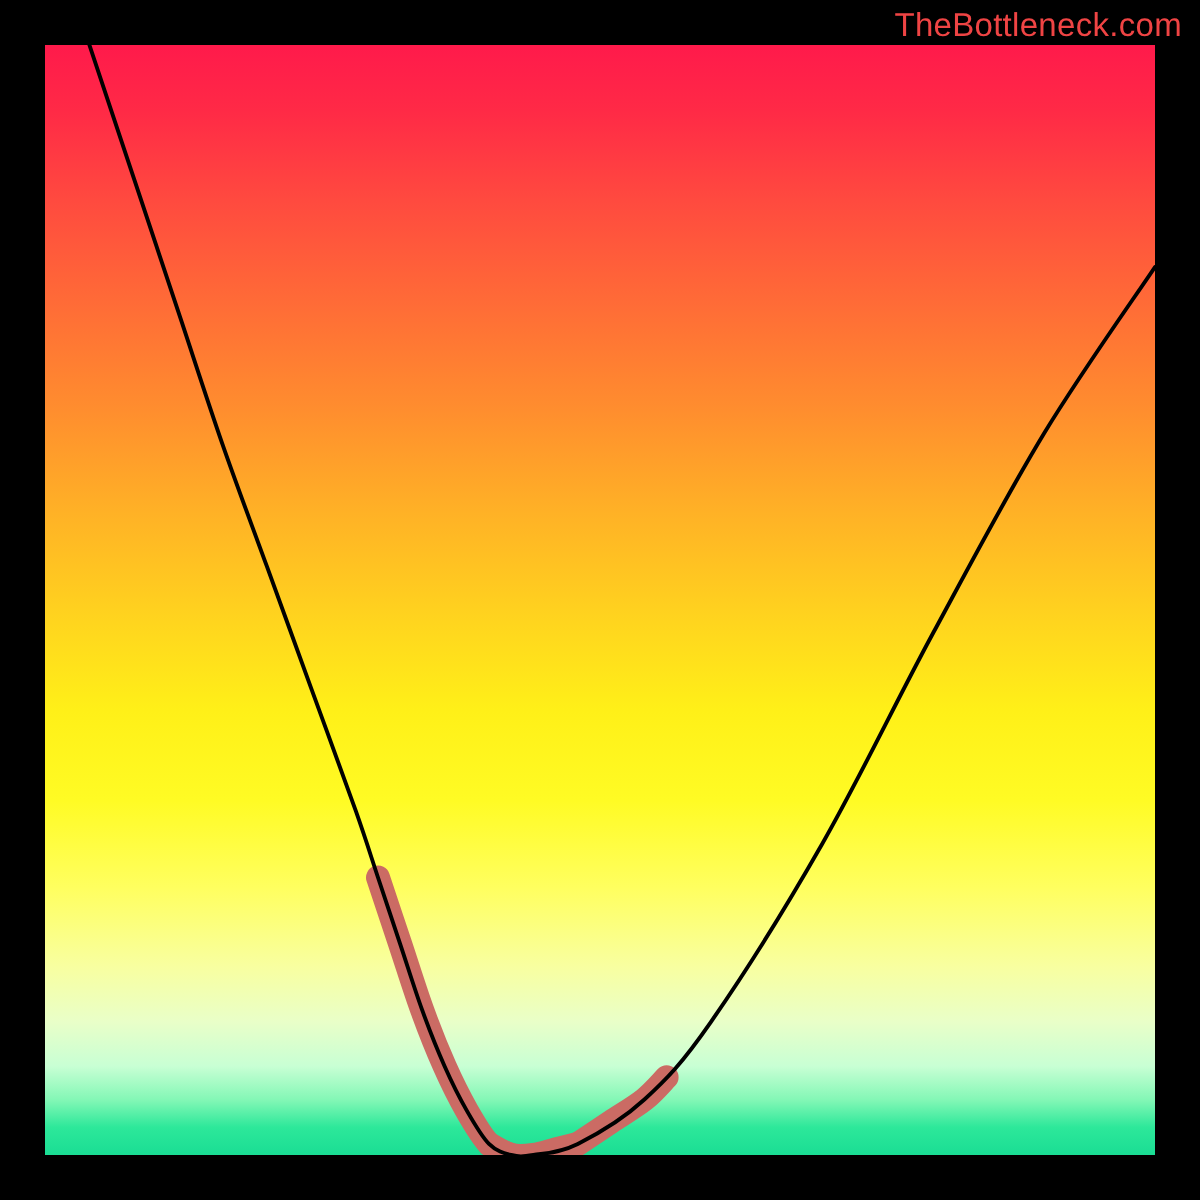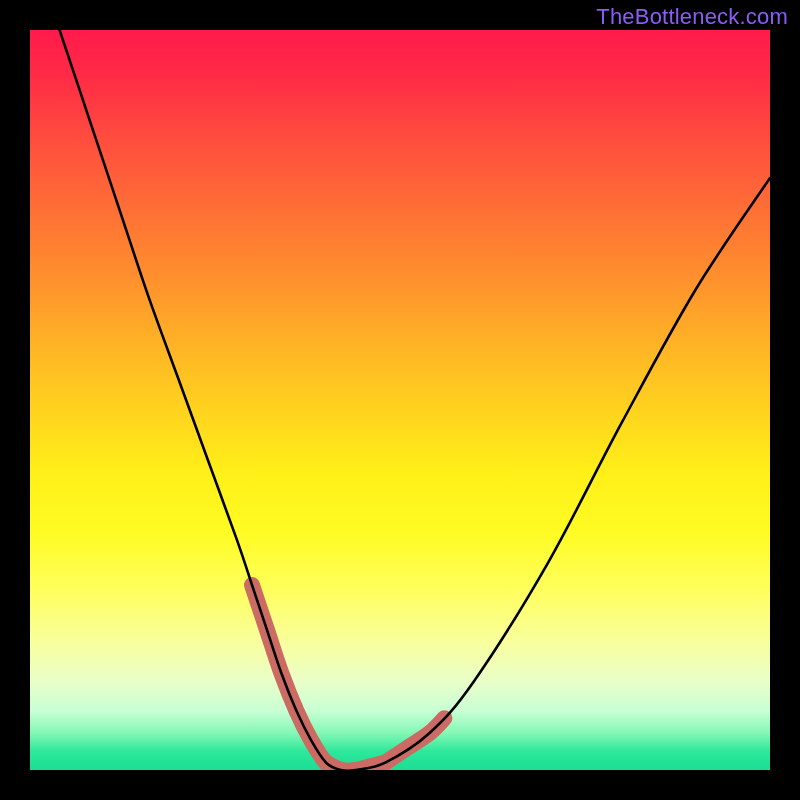--- a/index.html
+++ b/index.html
@@ -14,21 +14,21 @@
   .frame {
     position: absolute;
     left: 0; top: 0;
     width: 800px; height: 800px;
     background: #000;
   }
   .watermark {
     position: absolute;
     top: 4px;
     right: 12px;
-    color: #8b5cf6;
+    color: #ef4444;
     font-size: 22px;
     font-weight: 500;
     letter-spacing: 0.2px;
     z-index: 30;
     user-select: none;
   }
   
   .plot {
     position: absolute;
     left: 30px;

